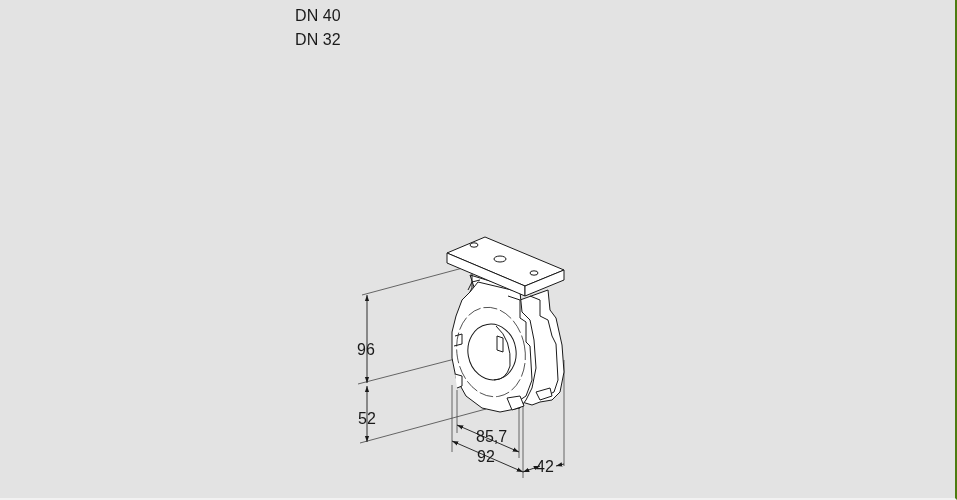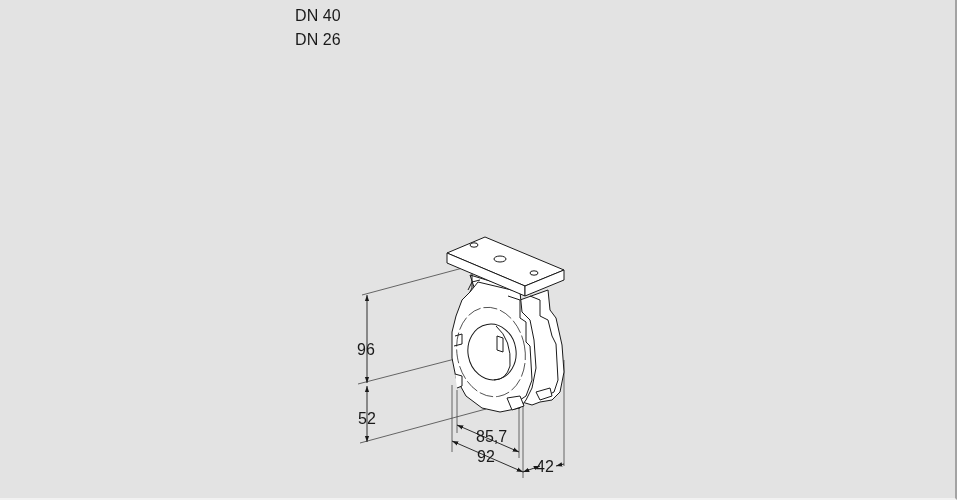--- a/index.html
+++ b/index.html
@@ -13,21 +13,21 @@
       position: relative;
       overflow: hidden;
       font-family: "Liberation Sans", sans-serif;
     }
     .frame {
       position: absolute;
       left: 0; top: 0;
       width: 955px;
       height: 498px;
       background: #e3e3e3;
-      border-right: 2px solid #a3a3a3;
+      border-right: 2px solid #4d7c0f;
       border-bottom: 2px solid #f2f2f2;
     }
     .variant-label {
       position: absolute;
       left: 295px;
       font-size: 16px;
       color: #1a1a1a;
       line-height: 1;
       letter-spacing: 0.1px;
     }
@@ -41,21 +41,21 @@
       font-family: "Liberation Sans", sans-serif;
       font-size: 16px;
       fill: #1a1a1a;
     }
   </style>
 </head>
 <body>
 
 <div class="frame">
   <div class="variant-label v1">DN 40</div>
-  <div class="variant-label v2">DN 26</div>
+  <div class="variant-label v2">DN 32</div>
 
   <svg class="drawing" width="957" height="500" viewBox="0 0 957 500">
     <defs>
       <marker id="arr" viewBox="0 0 10 10" refX="10" refY="5" markerWidth="7" markerHeight="7" orient="auto-start-reverse">
         <path d="M0,1.5 L10,5 L0,8.5 z" fill="#1a1a1a"></path>
       </marker>
     </defs>
 
     <g stroke="#444" stroke-width="0.8" fill="none">
 

